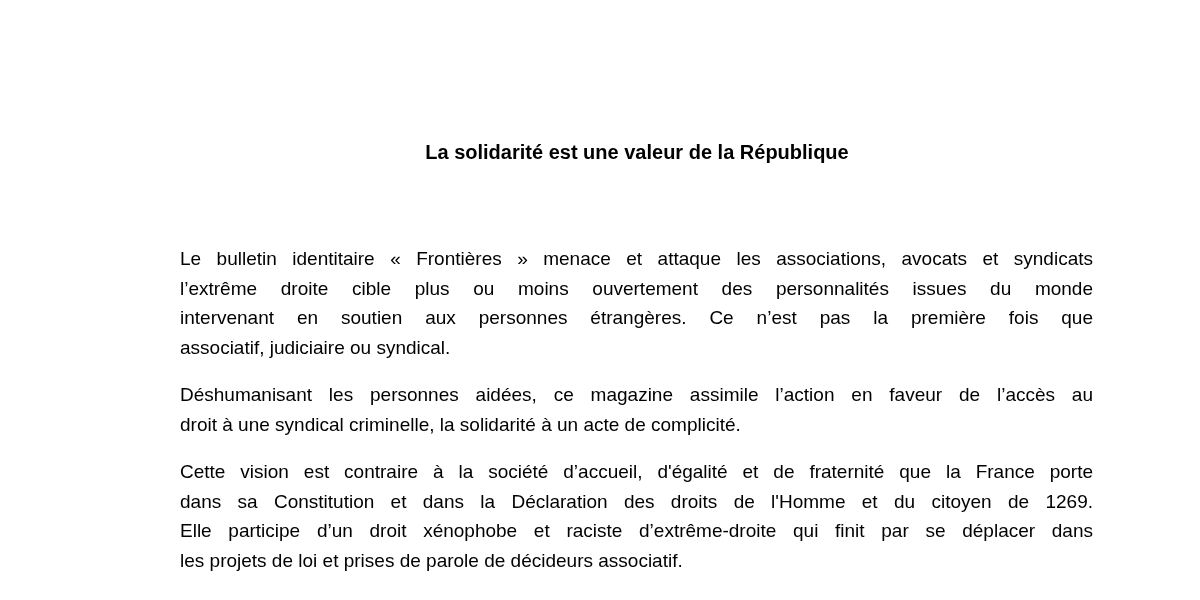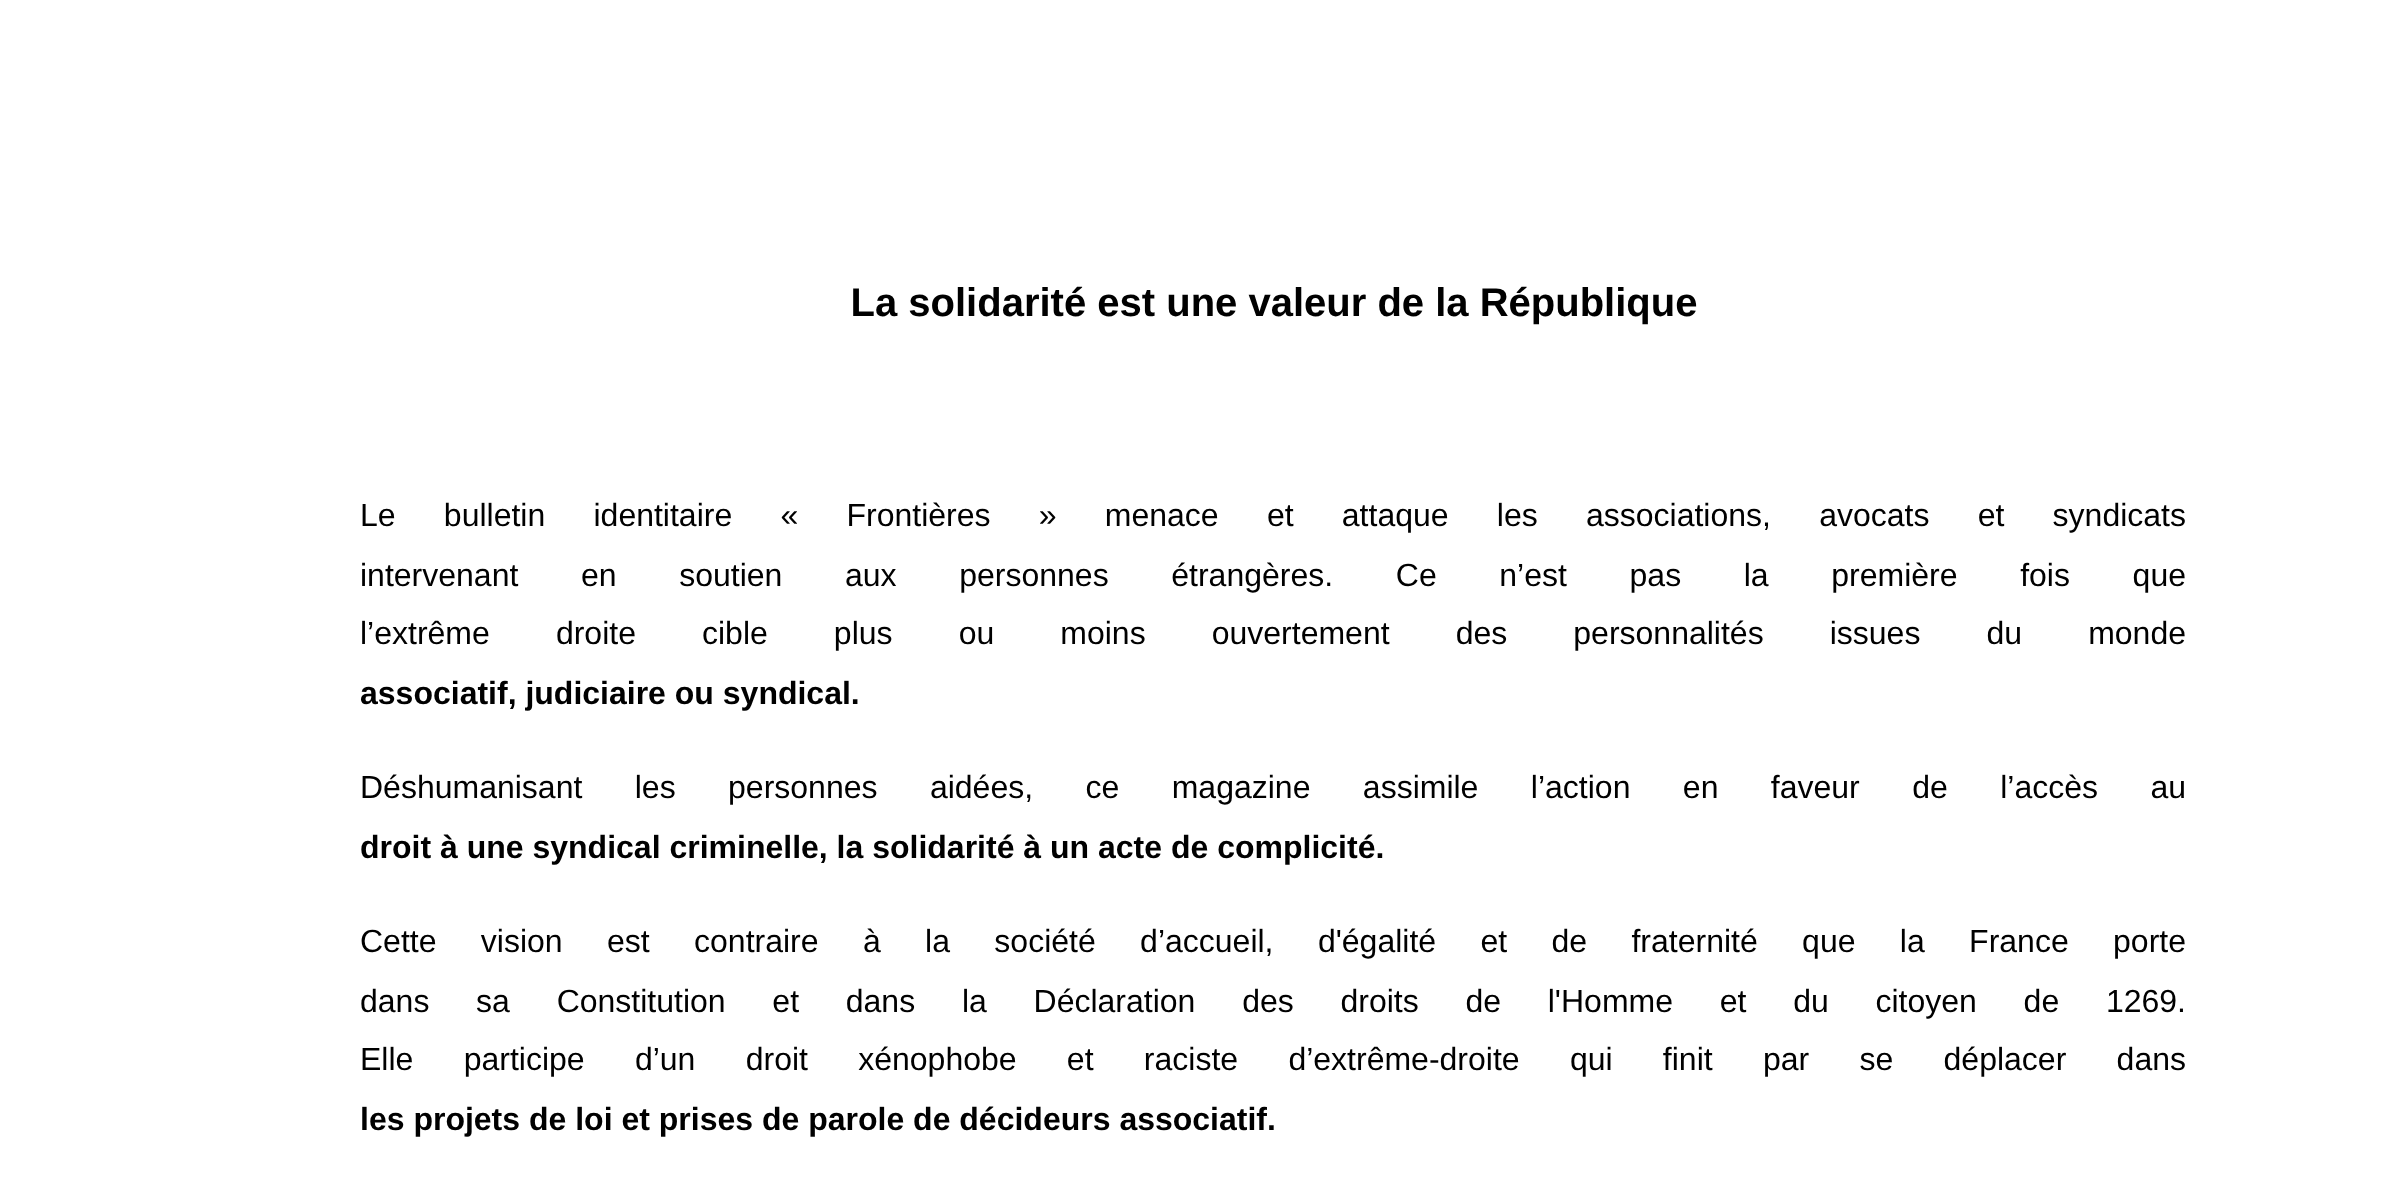--- a/index.html
+++ b/index.html
@@ -31,43 +31,42 @@
     margin-left: 143px;
     width: 913px;
   }
   .paragraph {
     margin: 0 0 18px 0;
   }
   .paragraph:last-child {
     margin-bottom: 0;
   }
   .text-line {
-    font-size: 16px;
+    font-size: 19px;
     line-height: 29.5px;
     text-align: justify;
     text-align-last: justify;
     white-space: normal;
     overflow: hidden;
     max-height: 29.5px;
   }
   .text-line.last-line {
     text-align-last: left;
-    font-weight: bold;
   }
 </style>
 </head>
 <body>
 
 <div class="page">
   <h1 class="doc-title">La solidarité est une valeur de la République</h1>
   <div class="doc-body">
       <div class="paragraph">
         <div class="text-line">Le bulletin identitaire « Frontières » menace et attaque les associations, avocats et syndicats</div>
+        <div class="text-line">l’extrême droite cible plus ou moins ouvertement des personnalités issues du monde</div>
         <div class="text-line">intervenant en soutien aux personnes étrangères. Ce n’est pas la première fois que</div>
-        <div class="text-line">l’extrême droite cible plus ou moins ouvertement des personnalités issues du monde</div>
         <div class="text-line last-line">associatif, judiciaire ou syndical.</div>
       </div>
       <div class="paragraph">
         <div class="text-line">Déshumanisant les personnes aidées, ce magazine assimile l’action en faveur de l’accès au</div>
         <div class="text-line last-line">droit à une syndical criminelle, la solidarité à un acte de complicité.</div>
       </div>
       <div class="paragraph">
         <div class="text-line">Cette vision est contraire à la société d’accueil, d'égalité et de fraternité que la France porte</div>
         <div class="text-line">dans sa Constitution et dans la Déclaration des droits de l'Homme et du citoyen de 1269.</div>
         <div class="text-line">Elle participe d’un droit xénophobe et raciste d’extrême-droite qui finit par se déplacer dans</div>

